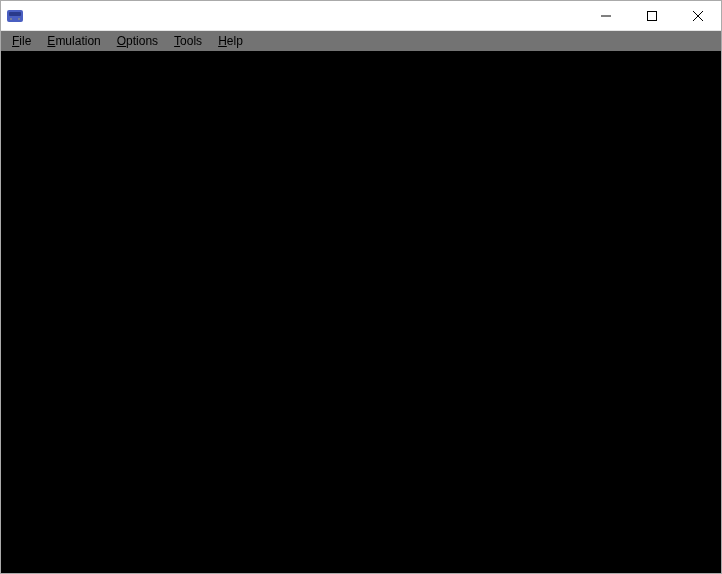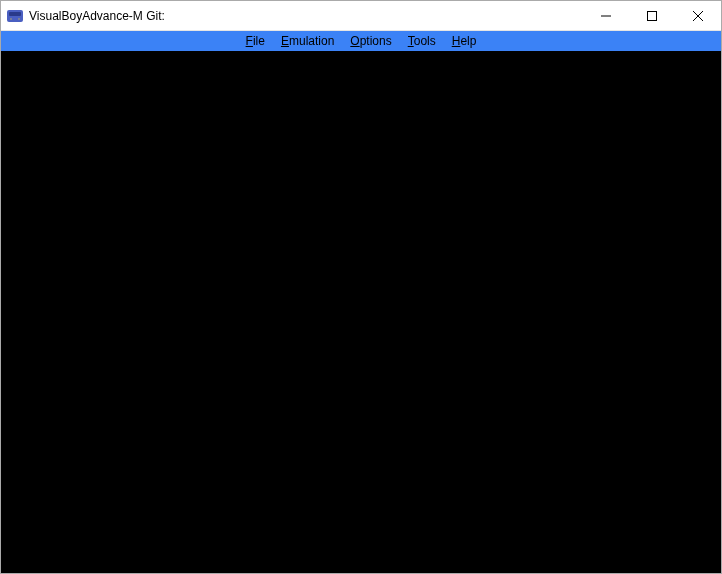--- a/index.html
+++ b/index.html
@@ -59,26 +59,25 @@
       align-items: center;
       justify-content: center;
       cursor: pointer;
     }
     .win-btn svg {
       stroke: #000;
       fill: none;
     }
     .menubar {
       height: 20px;
-      background: #3b82f6;
+      background: #737373;
       display: flex;
       align-items: center;
       padding: 0 4px;
       gap: 2px;
-      justify-content: center;
     }
     .menu-item {
       font-size: 12px;
       color: #000;
       padding: 1px 7px;
       cursor: pointer;
     }
     .menu-item .ul {
       text-decoration: underline;
     }
@@ -93,21 +92,20 @@
 <div class="window">
   <div class="titlebar">
     <span class="app-icon">
       <svg width="16" height="12" viewBox="0 0 16 12">
         <rect x="0" y="0" width="16" height="12" rx="2" fill="#4a5fc1"></rect>
         <rect x="2" y="2" width="12" height="4" rx="1" fill="#2a3a8a"></rect>
         <circle cx="4" cy="9" r="1" fill="#888"></circle>
         <circle cx="12" cy="9" r="1" fill="#888"></circle>
       </svg>
     </span>
-    <span class="title-text">VisualBoyAdvance-M Git:</span>
     <div class="titlebar-spacer"></div>
     <div class="win-controls">
       <div class="win-btn">
         <svg width="10" height="10" viewBox="0 0 10 10">
             <line x1="0" y1="5" x2="10" y2="5" stroke-width="1"></line>
           </svg>
       </div>
       <div class="win-btn">
         <svg width="10" height="10" viewBox="0 0 10 10">
             <rect x="0.5" y="0.5" width="9" height="9" stroke-width="1"></rect>

